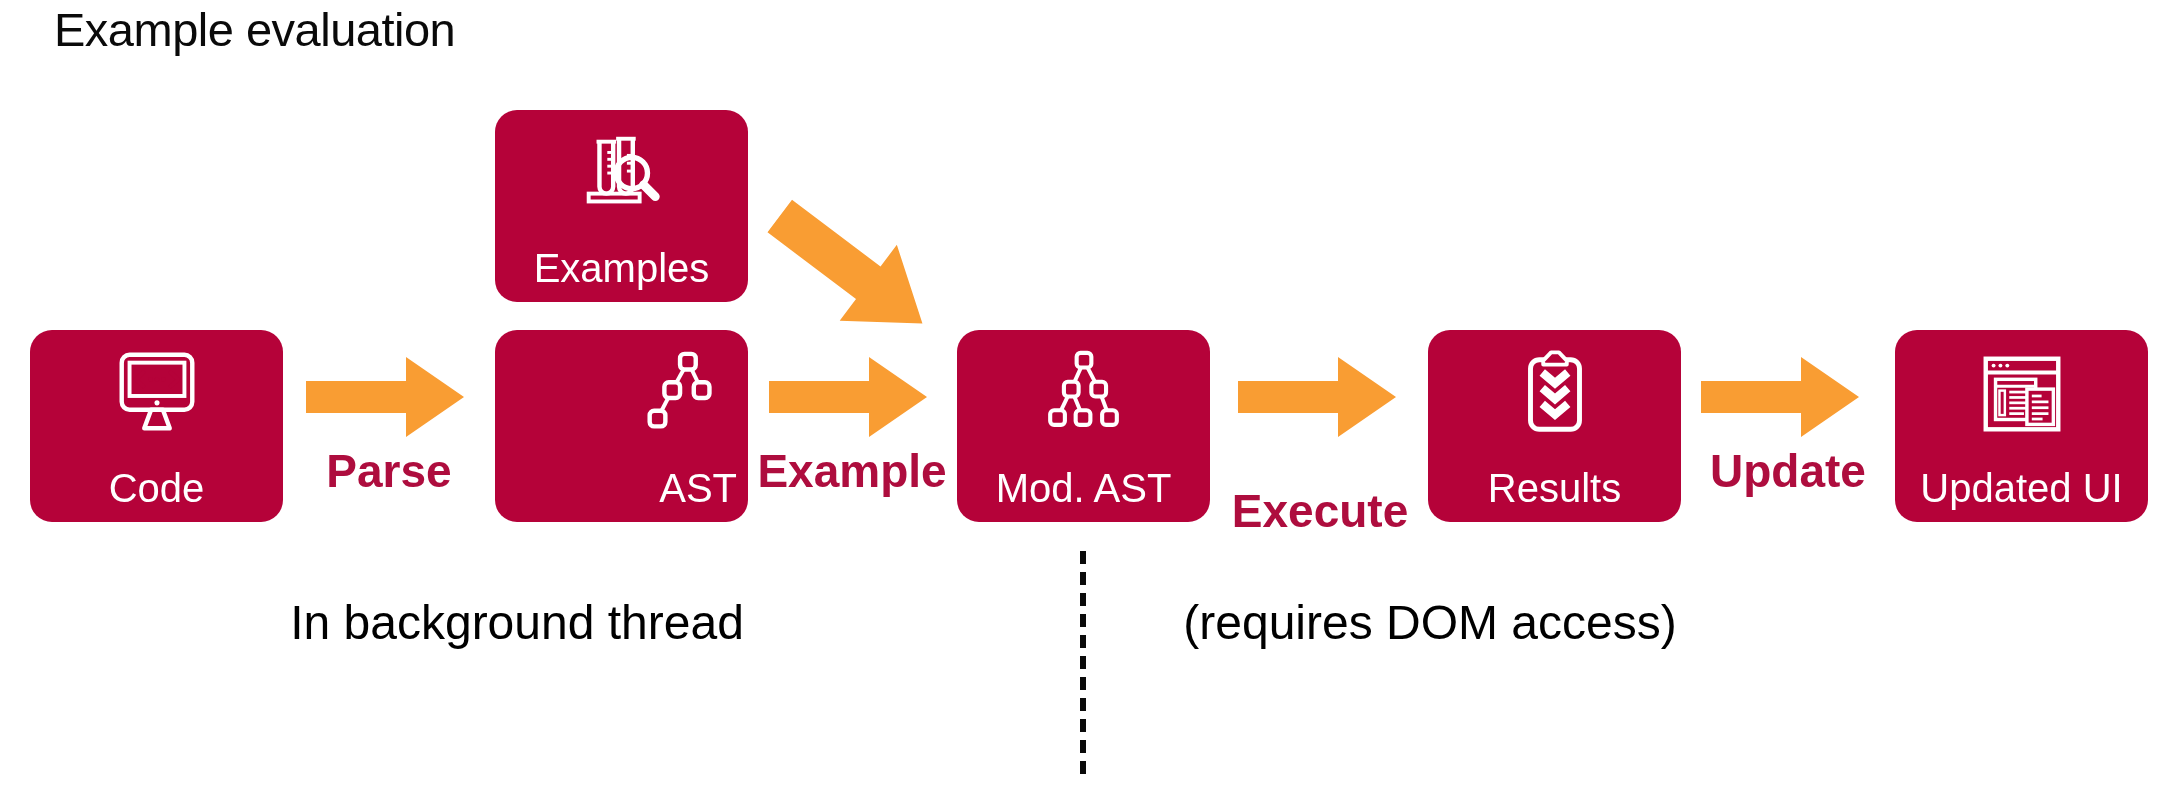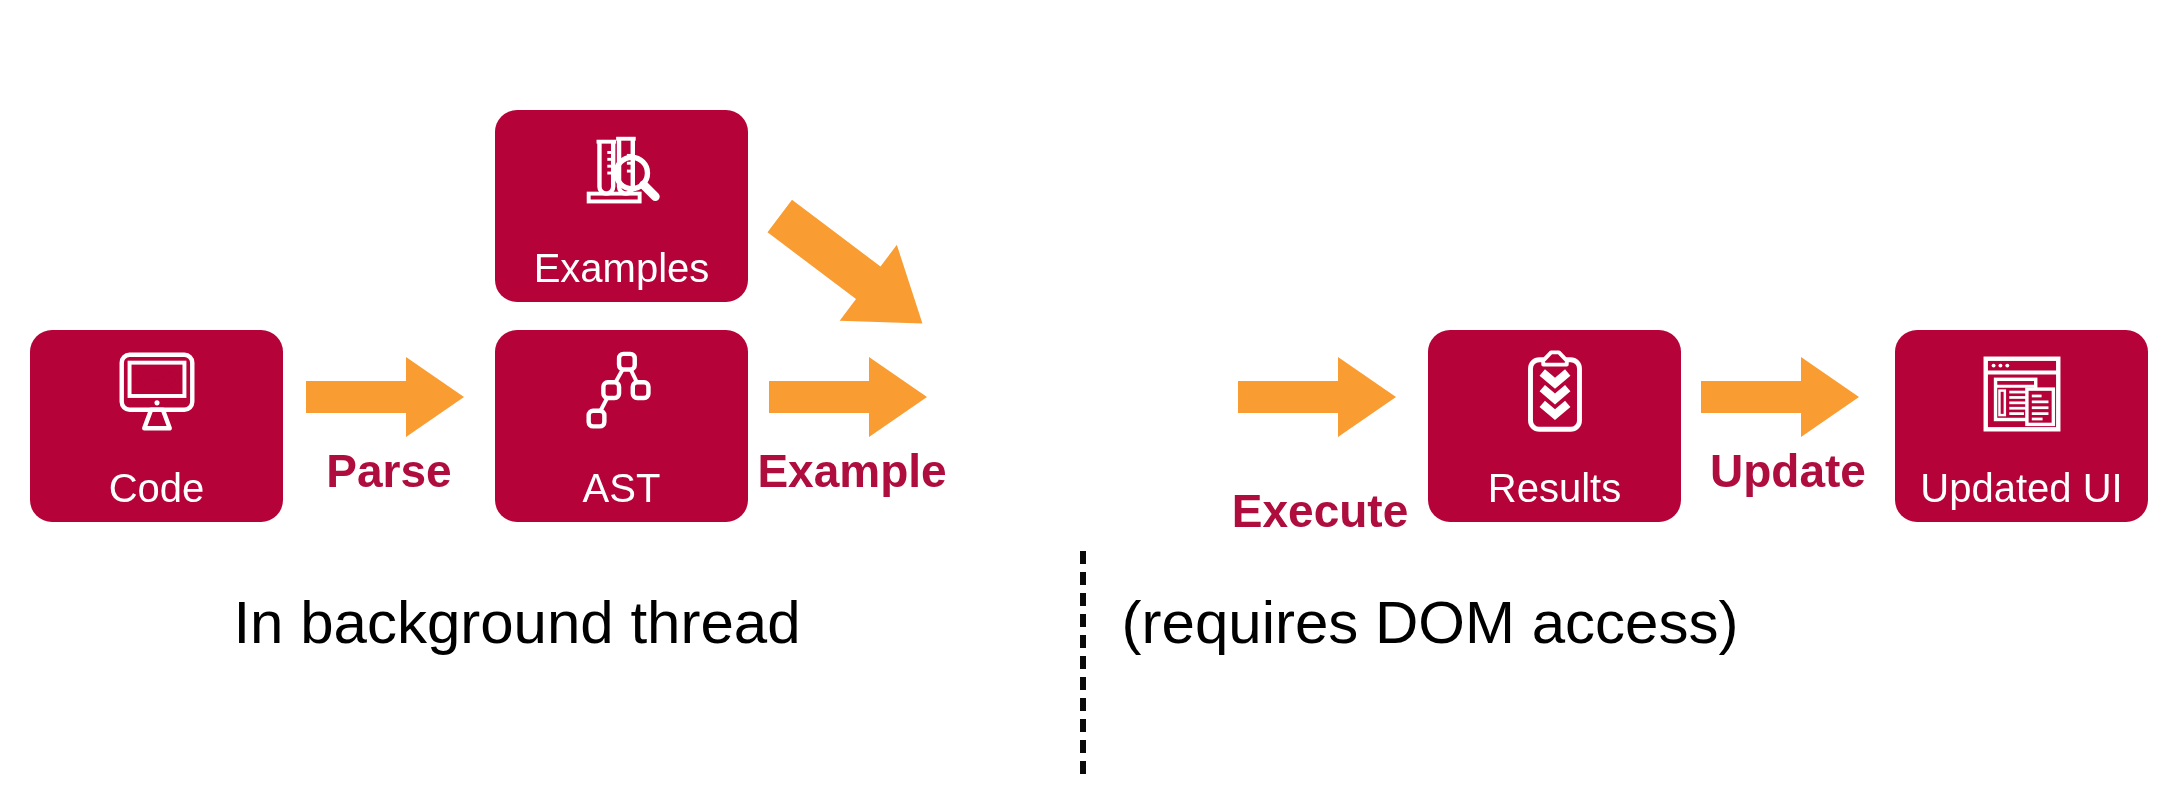--- a/index.html
+++ b/index.html
@@ -27,21 +27,21 @@
     display:flex;flex-direction:column;align-items:center;
     box-sizing:border-box;padding:16px 11px 13px;
   }
   .node .icon{flex:0 0 auto;display:block;}
   .node-label{
     margin-top:auto;color:#ffffff;font-size:40px;font-weight:400;
     white-space:nowrap;line-height:1.05;
   }
   #node-code{left:30px;top:330px;}
   #node-examples{left:495px;top:110px;}
-  #node-ast{left:495px;top:330px;}
+  #node-ast{left:495px;top:330px;align-items:flex-end;}
   #node-modast{left:957px;top:330px;}
   #node-results{left:1428px;top:330px;}
   #node-updatedui{left:1895px;top:330px;}
   
   .sw{stroke:#fff;fill:none;}
   .fw{fill:#fff;stroke:none;}
   .sbox{stroke:var(--box,#B50239);fill:none;}
   .fbox{fill:var(--box,#B50239);stroke:none;}
   .nodesq{fill:var(--box,#B50239);stroke:#fff;}
   .panel{fill:var(--box,#B50239);stroke:#fff;}
@@ -60,39 +60,40 @@
     position:absolute;top:444px;width:260px;text-align:center;
     font-size:46px;font-weight:700;color:var(--labelcolor,#AE0D3E);
     white-space:nowrap;
   }
   #label-parse{left:259px;text-align:center;}
   #label-modify{left:722px;}
   #label-execute{left:1190px;margin-top:40px;}
   #label-update{left:1658px;text-align:center;}
   
   .thread-label{
-    position:absolute;color:var(--ink,#000);font-size:60px;font-weight:400;
+    position:absolute;color:var(--ink,#000);font-size:48px;font-weight:400;
     text-align:center;line-height:86px;
   }
   #bg-thread{left:187px;top:580px;width:660px;}
   #main-thread{left:1108px;top:580px;width:644px;}
   
   .divider{
     position:absolute;left:1080px;top:551px;width:6px;height:228px;
     background:repeating-linear-gradient(
       to bottom,
       #0a0a0a 0px, #0a0a0a 13px,
       transparent 13px, transparent 21px);
   }
 </style>
 </head>
 <body>
 
 <div class="canvas">
 
+  <h1 class="title">Example evaluation</h1>
 
   <div class="node" id="node-examples">
     <svg class="icon" width="112" height="98" viewBox="0 0 100 100">
       <rect class="sw" x="16" y="69" width="52" height="8" stroke-width="4"></rect>
       <line class="sw" x1="24" y1="16" x2="44" y2="16" stroke-width="4"></line>
       <path class="sw" d="M27,16 L27,62 A7,7 0 0 0 41,62 L41,16" stroke-width="4.5"></path>
       <line class="sw" x1="35" y1="27" x2="41" y2="27" stroke-width="3"></line>
       <line class="sw" x1="35" y1="34" x2="41" y2="34" stroke-width="3"></line>
       <line class="sw" x1="35" y1="41" x2="41" y2="41" stroke-width="3"></line>
       <line class="sw" x1="35" y1="48" x2="41" y2="48" stroke-width="3"></line>
@@ -128,20 +129,36 @@
       <line class="sw" x1="55" y1="16" x2="69" y2="45" stroke-width="4"></line>
       <line class="sw" x1="39" y1="45" x2="24" y2="74" stroke-width="4"></line>
       <rect class="nodesq" x="47" y="8" width="16" height="16" rx="4.5" stroke-width="4.5"></rect>
       <rect class="nodesq" x="31" y="37" width="16" height="16" rx="4.5" stroke-width="4.5"></rect>
       <rect class="nodesq" x="61" y="37" width="16" height="16" rx="4.5" stroke-width="4.5"></rect>
       <rect class="nodesq" x="16" y="66" width="16" height="16" rx="4.5" stroke-width="4.5"></rect>
     </svg>
     <div class="node-label">AST</div>
   </div>
 
+  <div class="node" id="node-modast">
+    <svg class="icon" width="108" height="98" viewBox="0 0 100 100">
+      <line class="sw" x1="50" y1="15" x2="37" y2="44" stroke-width="4"></line>
+      <line class="sw" x1="50" y1="15" x2="65" y2="44" stroke-width="4"></line>
+      <line class="sw" x1="37" y1="44" x2="23" y2="73" stroke-width="4"></line>
+      <line class="sw" x1="37" y1="44" x2="49" y2="73" stroke-width="4"></line>
+      <line class="sw" x1="65" y1="44" x2="76" y2="73" stroke-width="4"></line>
+      <rect class="nodesq" x="42.5" y="7" width="15" height="15" rx="4" stroke-width="4.2"></rect>
+      <rect class="nodesq" x="29.5" y="36.5" width="15" height="15" rx="4" stroke-width="4.2"></rect>
+      <rect class="nodesq" x="57.5" y="36.5" width="15" height="15" rx="4" stroke-width="4.2"></rect>
+      <rect class="nodesq" x="15.5" y="65.5" width="15" height="15" rx="4" stroke-width="4.2"></rect>
+      <rect class="nodesq" x="41.5" y="65.5" width="15" height="15" rx="4" stroke-width="4.2"></rect>
+      <rect class="nodesq" x="68.5" y="65.5" width="15" height="15" rx="4" stroke-width="4.2"></rect>
+    </svg>
+    <div class="node-label">Mod. AST</div>
+  </div>
 
   <div class="node" id="node-results">
     <svg class="icon" width="100" height="98" viewBox="0 0 100 100">
       <rect class="sw" x="25" y="14" width="50" height="71" rx="9" stroke-width="5"></rect>
       <path class="nodesq" d="M38,15 L46,6.5 L54,6.5 L62,15 L62,19 L38,19 Z" stroke-width="4" stroke-linejoin="round"></path>
       <path class="sw" d="M37,27 L50,38 L63,27" stroke-width="8.5"></path>
       <path class="sw" d="M37,43 L50,54 L63,43" stroke-width="8.5"></path>
       <path class="sw" d="M37,59 L50,70 L63,59" stroke-width="8.5"></path>
     </svg>
     <div class="node-label">Results</div>

